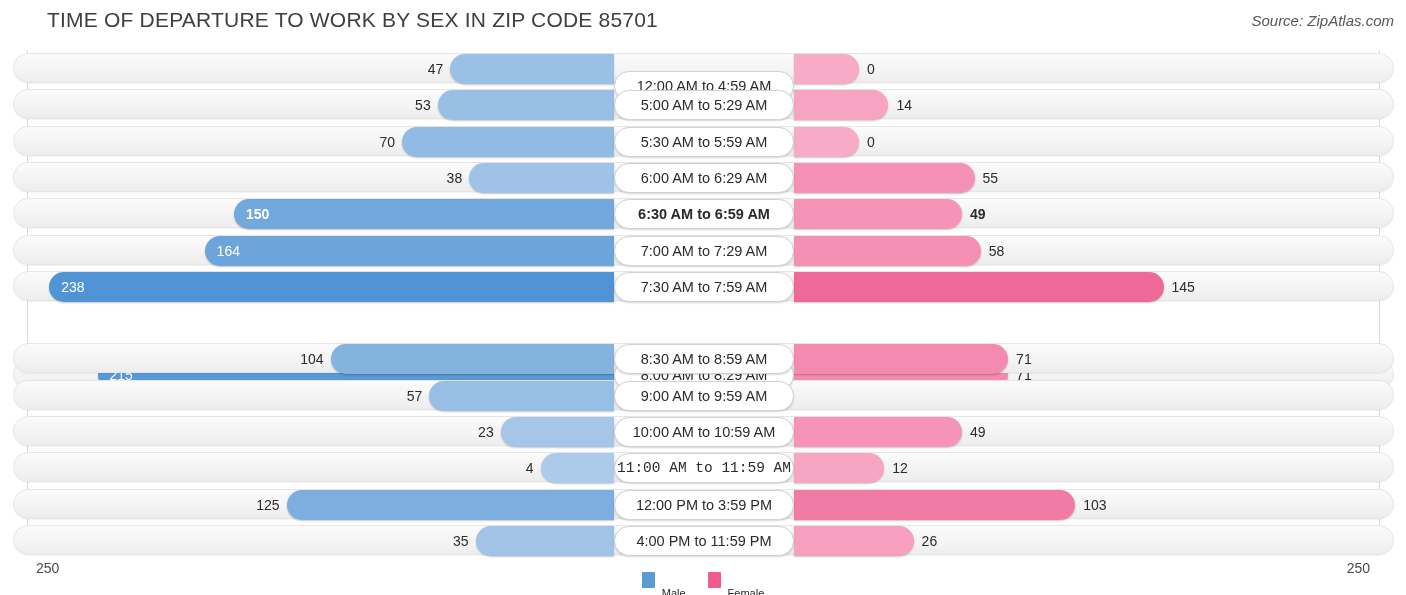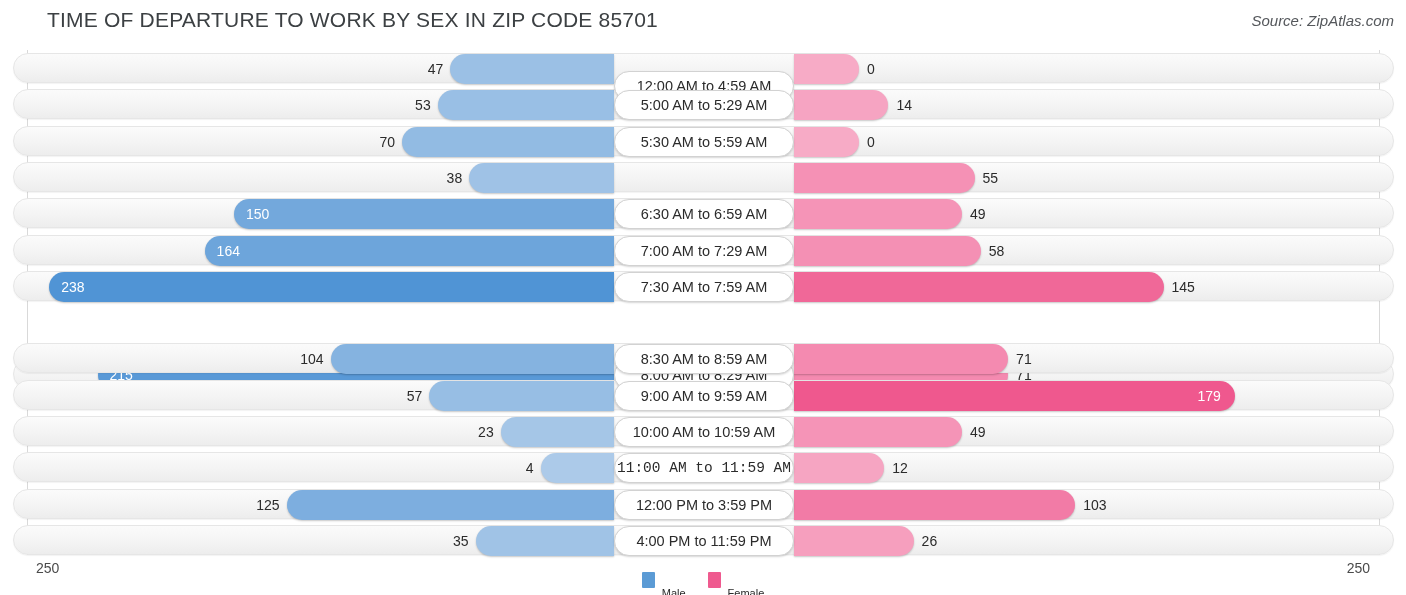--- a/index.html
+++ b/index.html
@@ -192,22 +192,23 @@
         </div>
         <div class="row" style="top: 111.9px;">
           <div class="bar male" style="left: 455.2px; width: 144.8px;">
             <div class="bar-fill" style="width: 144.8px; background: rgb(159, 194, 230);"></div>
             <span class="bar-outer-label">38</span>
           </div>
           <div class="bar female" style="left: 780px; width: 180.5px;">
             <div class="bar-fill" style="width: 180.5px; background: rgb(245, 145, 181);"></div>
             <span class="bar-outer-label">55</span>
           </div>
-        </div>
-        <div class="row" style="top: 148.2px;">
+          <div class="cat-pill" style="left: 600px;">6:00 AM to 6:29 AM</div>
+        </div>
+        <div class="row" style="top: 148.2px; font-weight: bold;">
           <div class="bar male" style="left: 220px; width: 380px;">
             <div class="bar-fill" style="width: 380px; background: rgb(115, 168, 220);"></div>
             <span class="bar-inner-label">150</span>
           </div>
           <div class="bar female" style="left: 780px; width: 167.9px;">
             <div class="bar-fill" style="width: 167.9px; background: rgb(245, 148, 183);"></div>
             <span class="bar-outer-label">49</span>
           </div>
           <div class="cat-pill" style="left: 600px;">6:30 AM to 6:59 AM</div>
         </div>
@@ -252,24 +253,20 @@
           <div class="bar female" style="left: 780px; width: 214.1px;">
             <div class="bar-fill" style="width: 214.1px; background: rgb(244, 138, 176);"></div>
             <span class="bar-outer-label">71</span>
           </div>
           <div class="cat-pill" style="left: 600px;">8:30 AM to 8:59 AM</div>
         </div>
         <div class="row" style="top: 329.7px;">
           <div class="bar male" style="left: 415.3px; width: 184.7px;">
             <div class="bar-fill" style="width: 184.7px; background: rgb(151, 190, 228);"></div>
             <span class="bar-outer-label">57</span>
-          </div>
-          <div class="bar female" style="left: 780px; width: 440.9px;">
-            <div class="bar-fill" style="width: 440.9px; background: rgb(239, 88, 142);"></div>
-            <span class="bar-inner-label">179</span>
           </div>
           <div class="cat-pill" style="left: 600px;">9:00 AM to 9:59 AM</div>
         </div>
         <div class="row" style="top: 366px;">
           <div class="bar male" style="left: 486.7px; width: 113.3px;">
             <div class="bar-fill" style="width: 113.3px; background: rgb(165, 198, 231);"></div>
             <span class="bar-outer-label">23</span>
           </div>
           <div class="bar female" style="left: 780px; width: 167.9px;">
             <div class="bar-fill" style="width: 167.9px; background: rgb(245, 148, 183);"></div>

